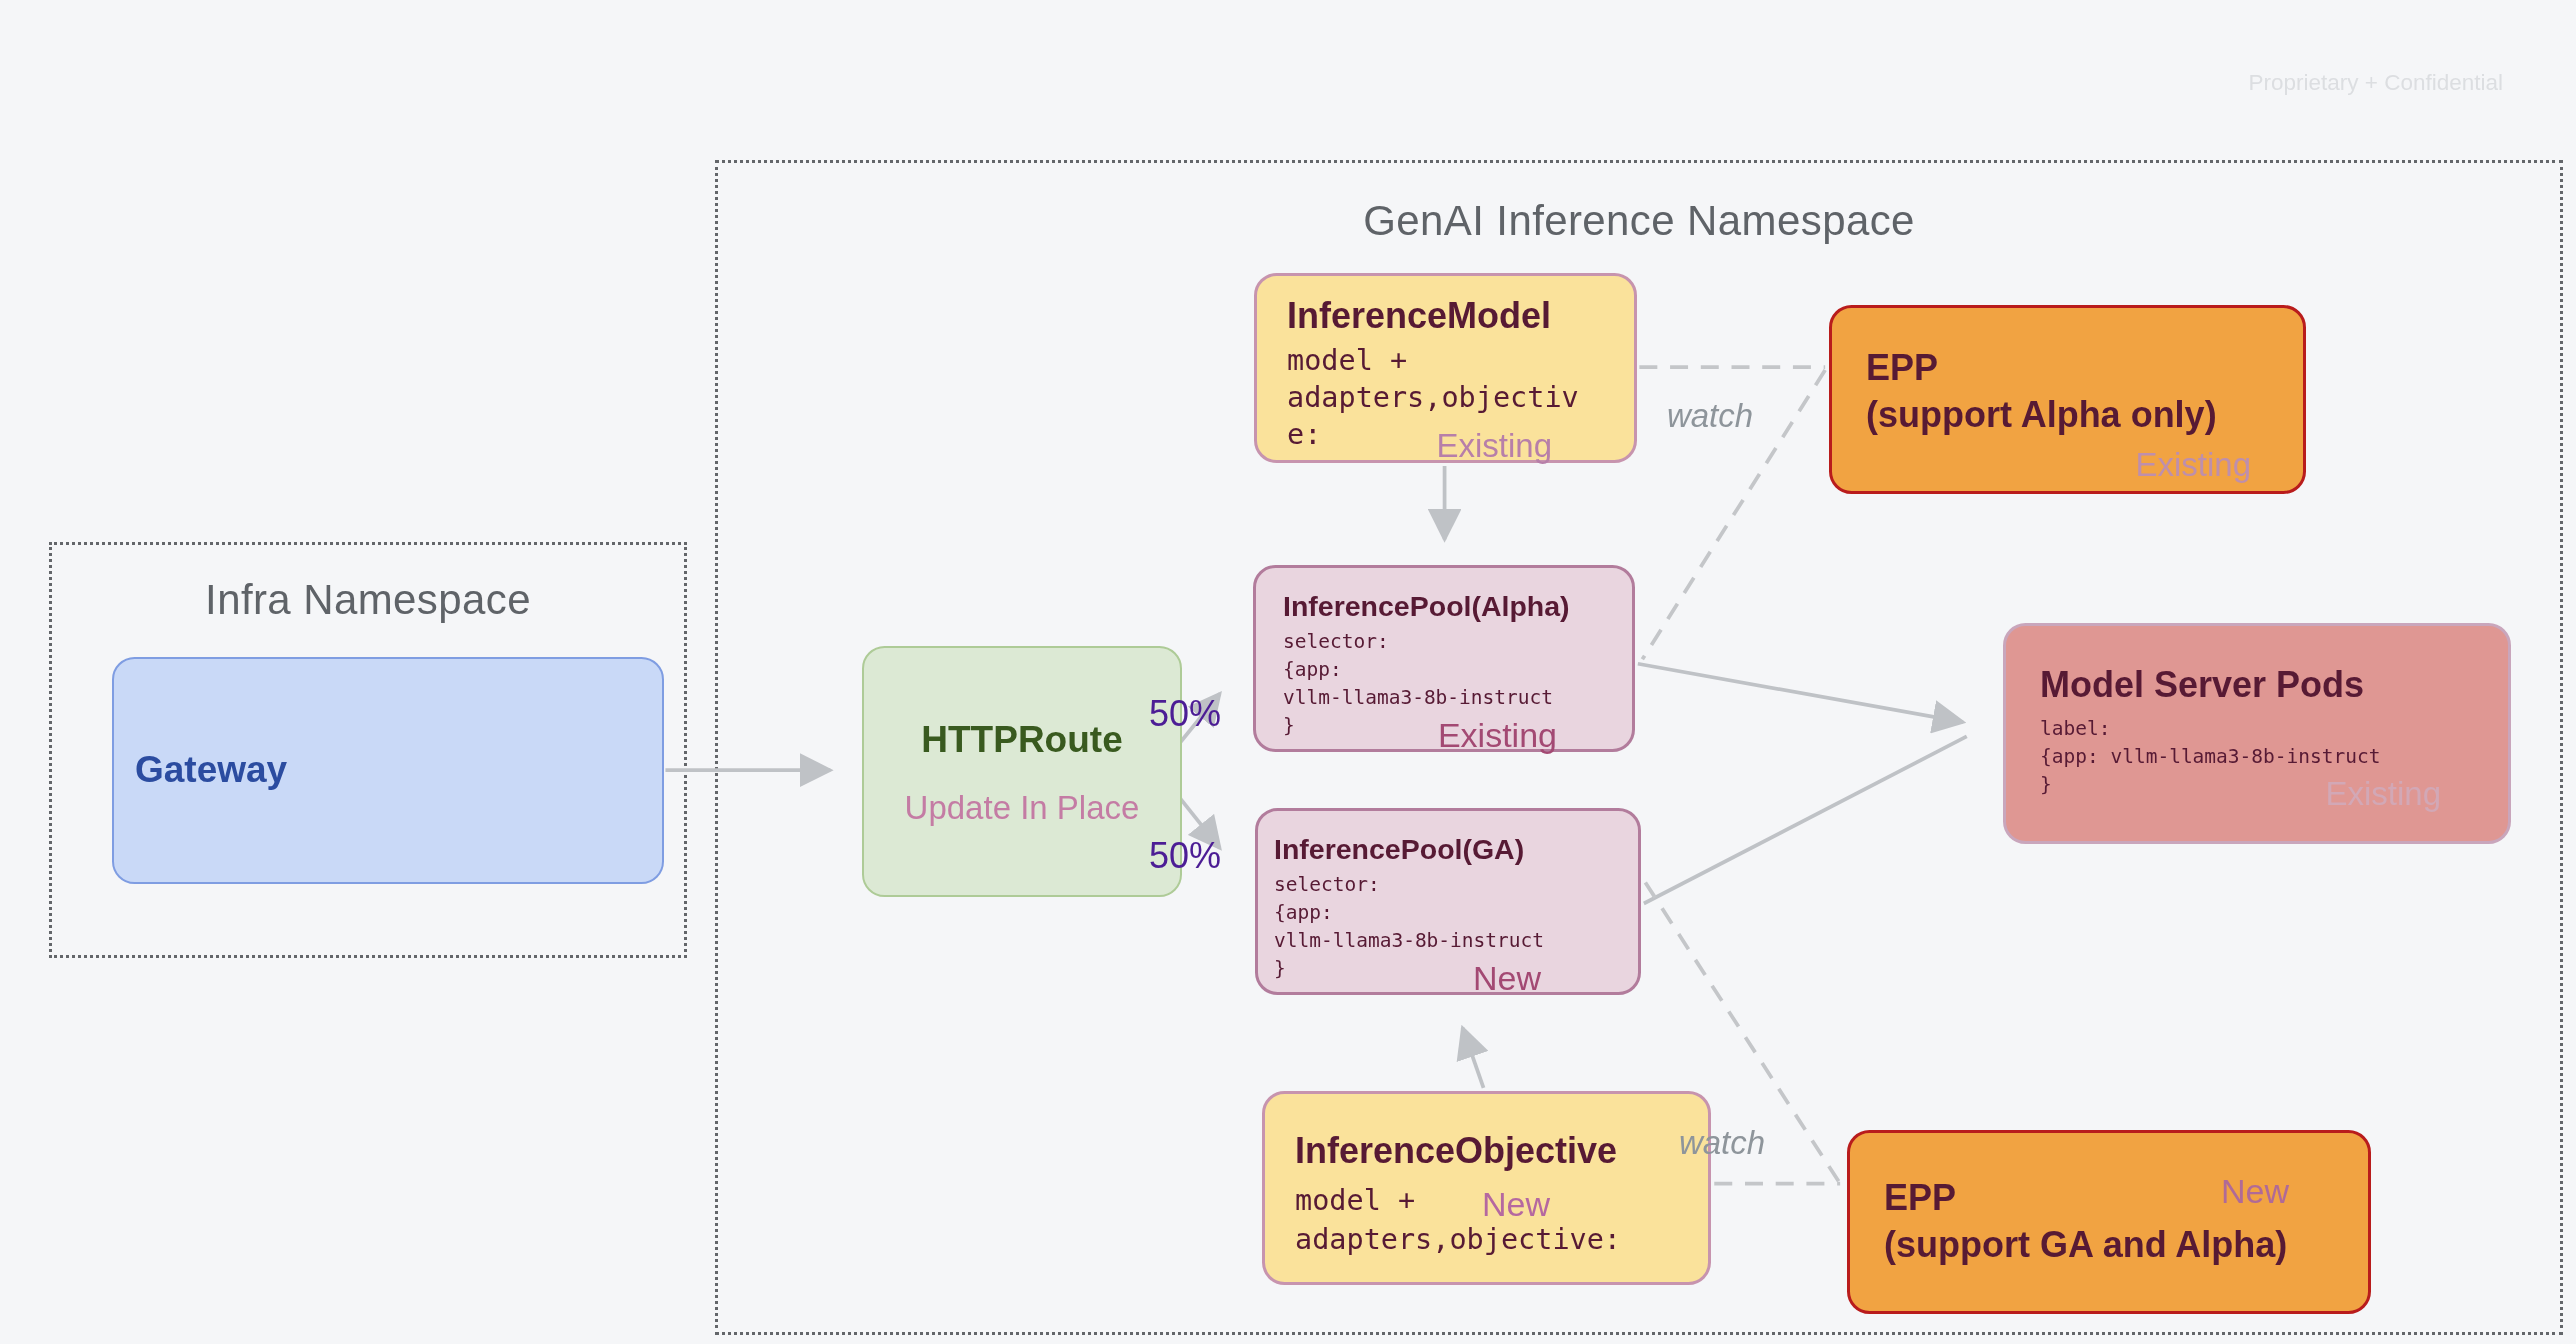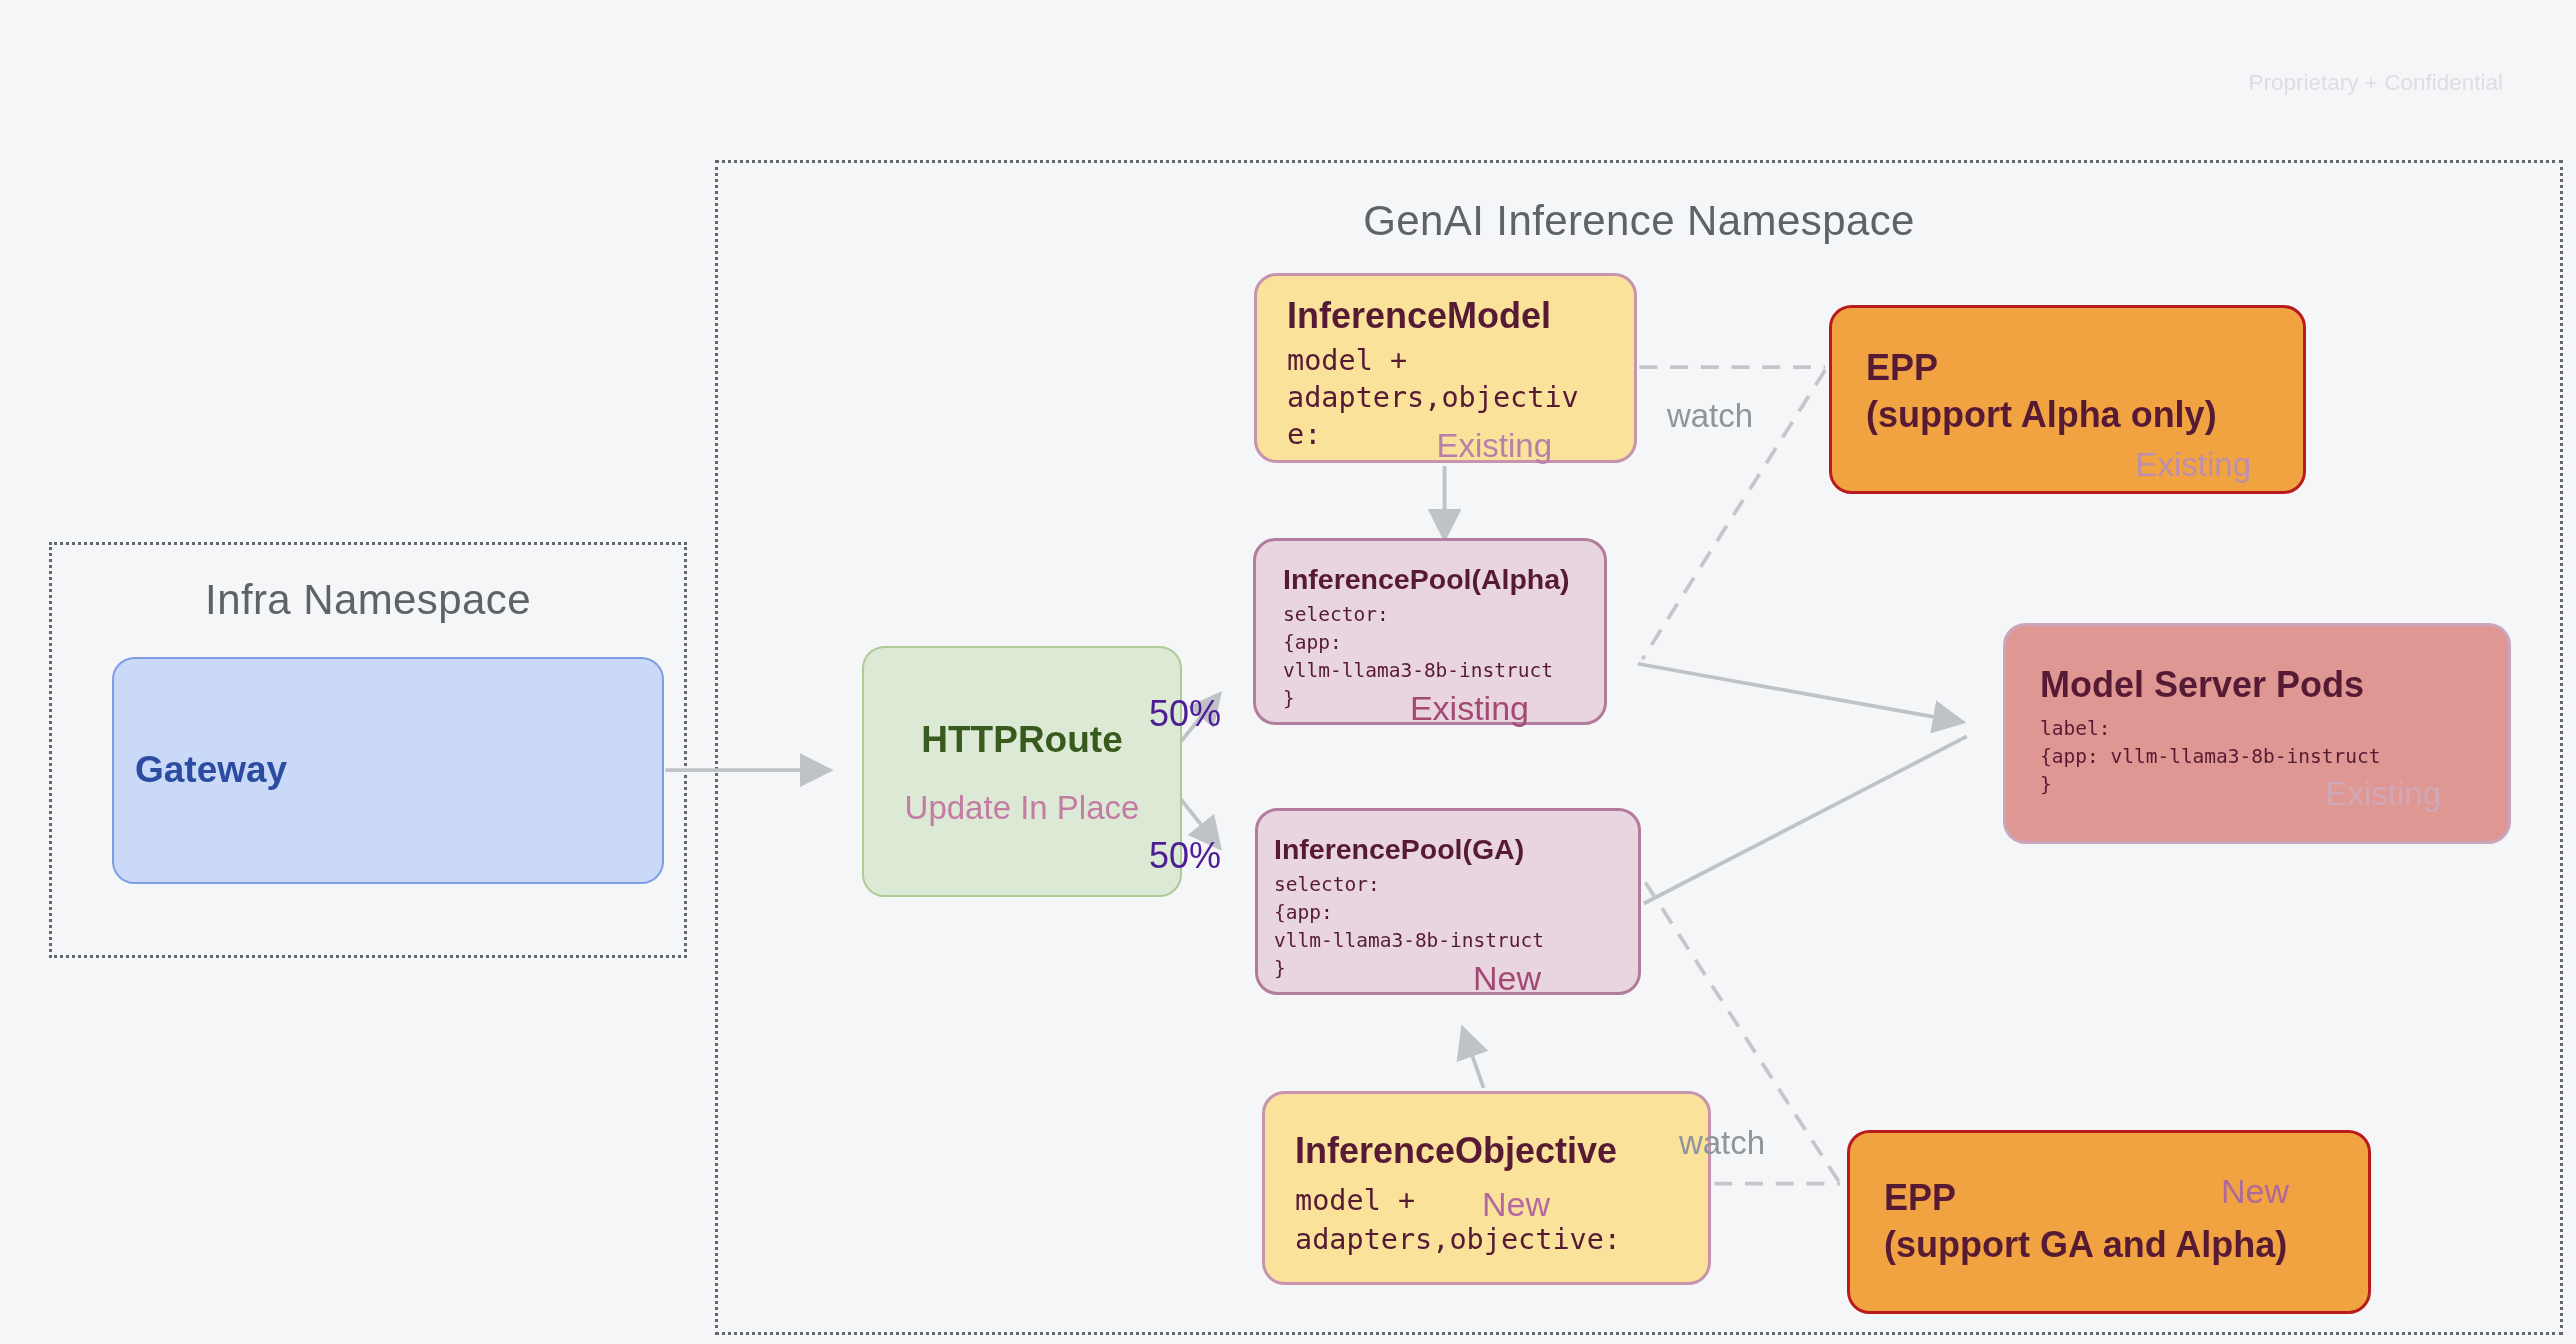--- a/index.html
+++ b/index.html
@@ -42,21 +42,21 @@
 
   
   .nd-model{left:1254px;top:273px;width:383px;height:190px;padding:18px 30px;}
   .nd-model .node-title{font-size:36px;line-height:1.2;}
   .nd-model .mono{font-size:28.5px;line-height:1.3;margin-top:4.5px;}
   .st-model{right:82px;bottom:-4.5px;color:#b77fa9;}
 
   .nd-epp-top{left:1829px;top:273px;width:477px;height:189px;padding:37px 34px;}
   .st-epp-top{right:52px;bottom:7.5px;color:#be8fac;}
 
-  .nd-pool-a{left:1253px;top:538px;width:354px;height:187px;padding:21px 27px;}
+  .nd-pool-a{left:1253px;top:565px;width:382px;height:187px;padding:21px 27px;}
   .nd-pool-a .node-title,.nd-pool-ga .node-title{font-size:28.5px;line-height:1.2;}
   .nd-pool-a .mono,.nd-pool-ga .mono{font-size:19.5px;line-height:1.45;margin-top:4.5px;}
   .st-pool-a{right:75px;bottom:-6px;color:#a34973;font-size:34px;}
 
   .nd-pool-ga{left:1255px;top:808px;width:386px;height:187px;padding:21px 16px;}
   .st-pool-ga{right:97px;bottom:-6px;color:#a34973;font-size:34px;}
 
   .nd-msp{left:2003px;top:623px;width:508px;height:221px;padding:36px 34px;}
   .nd-msp .mono{font-size:19.5px;line-height:1.45;margin-top:6px;}
   .st-msp{right:67px;bottom:28.5px;color:#d2a8b6;}
@@ -77,21 +77,21 @@
 
   .nd-gateway{
     left:112px;top:657px;width:552px;height:227px;
     display:flex;align-items:center;padding-left:21px;
   }
   .nd-gateway .node-title{color:#2b4ca0;font-size:37px;}
 
   
   .edge-label{position:absolute;transform:translate(-50%,-50%);}
   .pct{font-size:36px;color:#4c1d95;}
-  .watch{font-size:33px;color:#8e959b;}
+  .watch{font-size:33px;color:#8e959b;font-style:italic;}
   .lbl-pct-top{left:1185px;top:714px;}
   .lbl-pct-bottom{left:1185px;top:856px;}
   .lbl-watch-top{left:1710px;top:416px;}
   .lbl-watch-bottom{left:1722px;top:1143px;}
 
   .edges{position:absolute;left:0;top:0;pointer-events:none;}
 </style>
 </head>
 <body>
 

